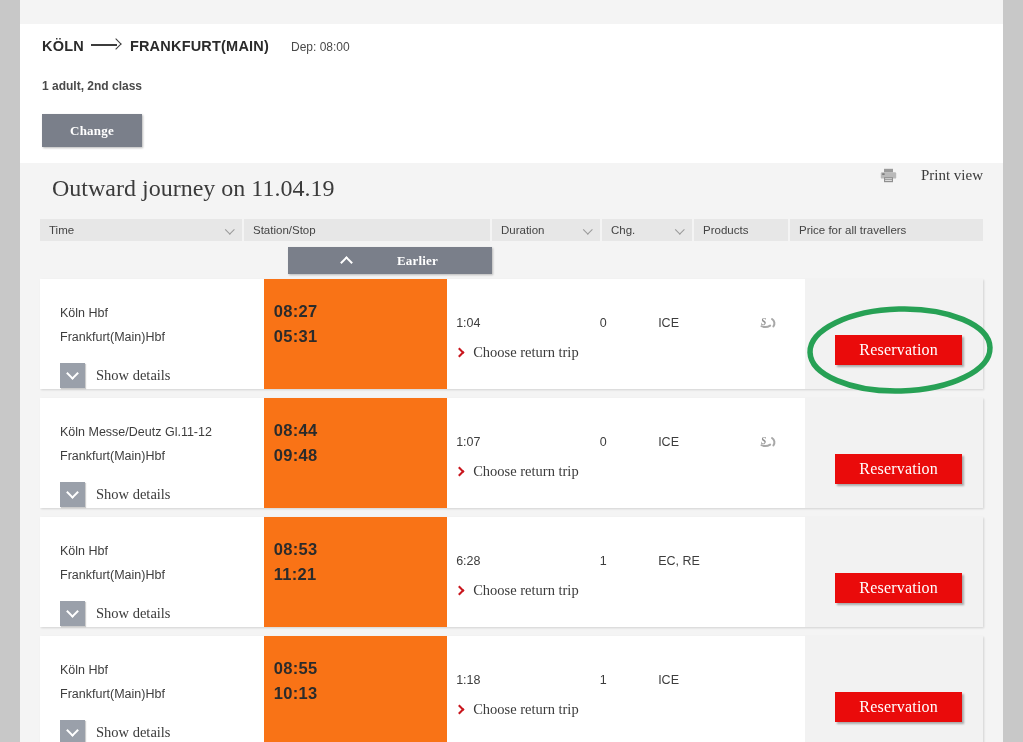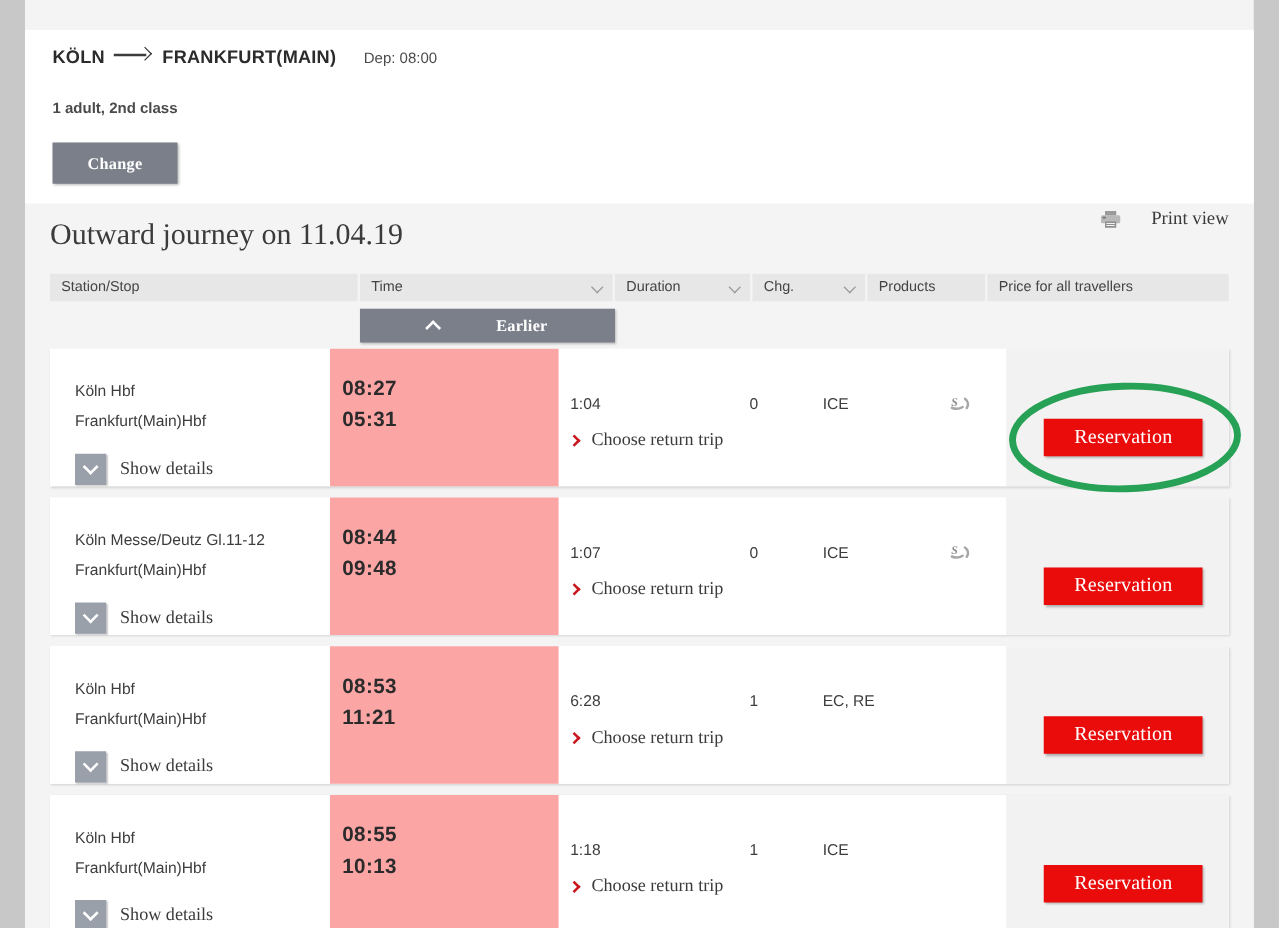--- a/index.html
+++ b/index.html
@@ -103,21 +103,21 @@
     position: relative;
   }
 
   .results-head {
     position: relative;
     height: 56px;
   }
 
   .results-title {
     position: absolute;
-    left: 0;
+    left: 12px;
     top: 12px;
     font-family: "Liberation Serif", serif;
     font-size: 24px;
     color: #3b3b3b;
     font-weight: normal;
   }
 
   .print-view {
     position: absolute;
     right: 0;
@@ -250,21 +250,21 @@
     margin-top: -4px;
   }
   .details-toggle .lbl {
     font-family: "Liberation Serif", serif;
     font-size: 14.5px;
     color: #3b3b3b;
   }
 
   .conn-row .times {
     width: 204px;
-    background: #fca5a5;
+    background: #f97316;
     padding: 20px 0 0 10px;
   }
   .time-val {
     font-size: 16.5px;
     font-weight: bold;
     color: #2b2b2b;
     line-height: 25px;
     letter-spacing: .3px;
   }
 
@@ -381,26 +381,26 @@
             <rect x="4" y="9.2" width="9" height="5" fill="#8f8f8f"></rect>
             <rect x="5.1" y="10.4" width="6.8" height="0.8" fill="#f2f2f2"></rect>
             <rect x="5.1" y="12" width="6.8" height="0.8" fill="#f2f2f2"></rect>
           </svg>
         </span>
         <span class="label">Print view</span>
       </div>
     </div>
 
     <div class="col-head">
-      <div class="cell c-station">
-        <span>Station/Stop</span>
-      </div>
       <div class="cell c-time sortable">
         <span>Time</span>
         <i class="caret-dn"></i>
+      </div>
+      <div class="cell c-station">
+        <span>Station/Stop</span>
       </div>
       <div class="cell c-dur sortable">
         <span>Duration</span>
         <i class="caret-dn"></i>
       </div>
       <div class="cell c-chg sortable">
         <span>Chg.</span>
         <i class="caret-dn"></i>
       </div>
       <div class="cell c-prod">

